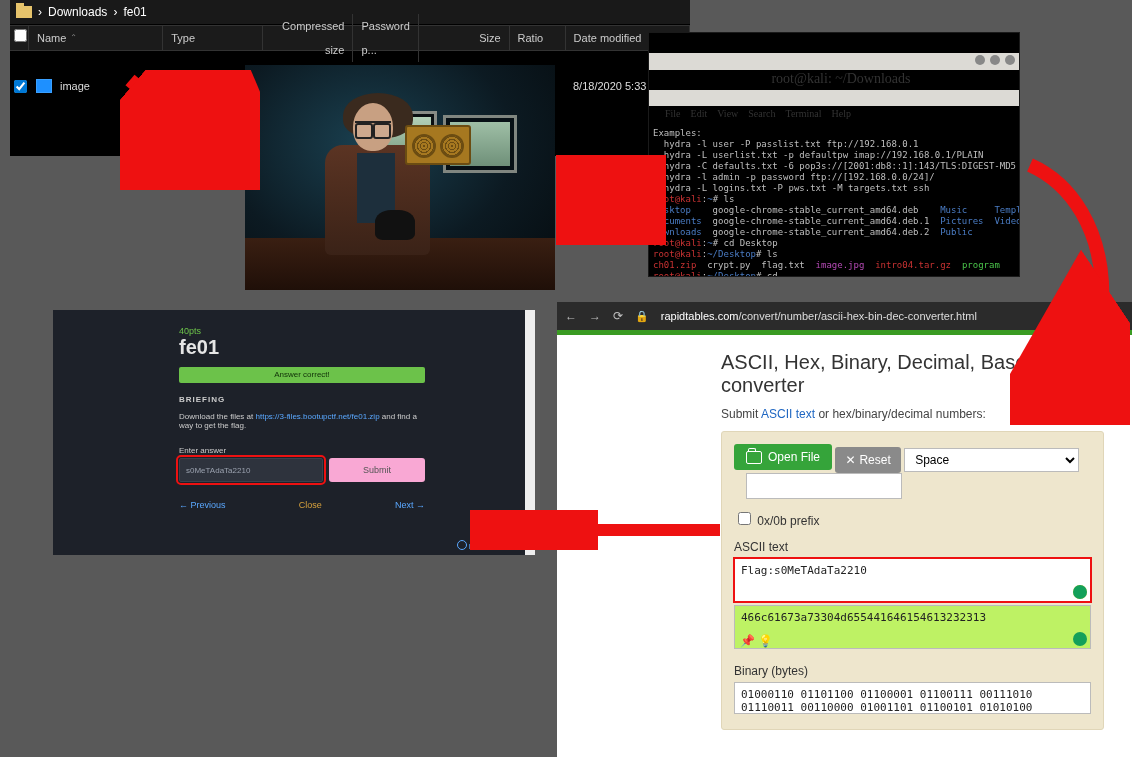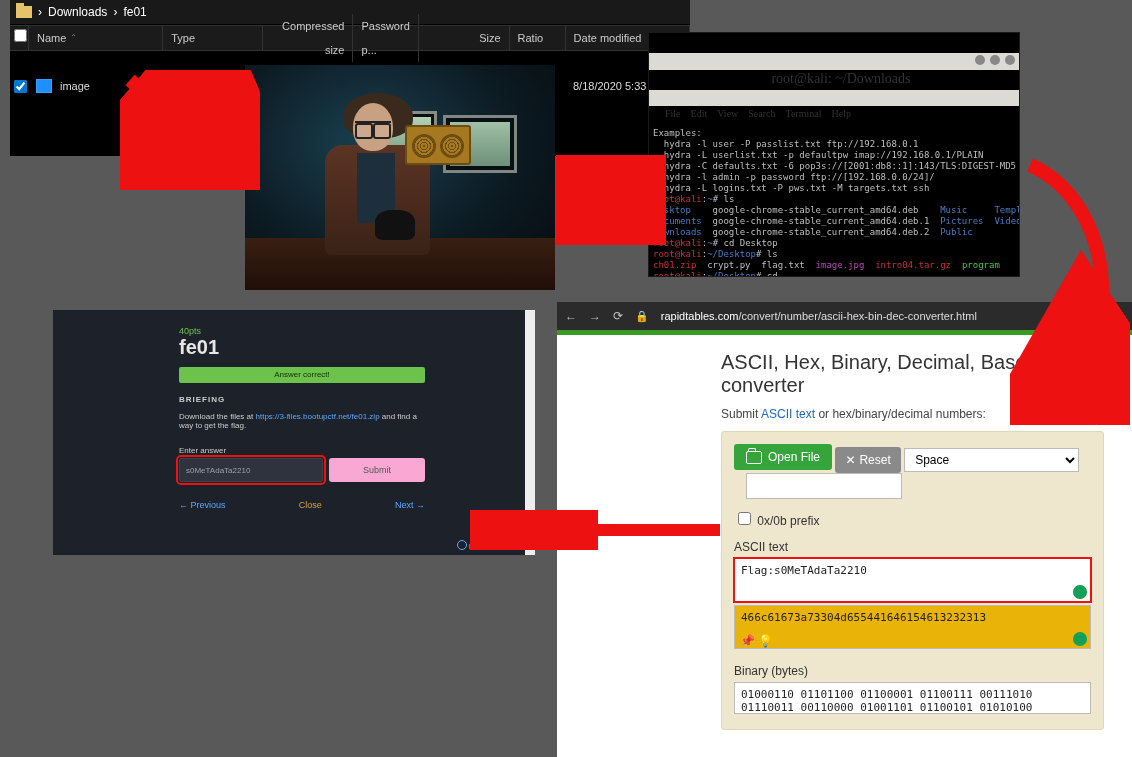--- a/index.html
+++ b/index.html
@@ -174,21 +174,21 @@
   .btn-open{background:#35a43a;color:#fff;border:none;border-radius:3px;height:26px;padding:0 12px;font-size:12px;display:inline-flex;align-items:center;gap:6px}
   .btn-open .fico{width:14px;height:11px;border:1.5px solid #fff;border-radius:2px;position:relative}
   .btn-open .fico::before{content:"";position:absolute;top:-4px;left:1px;width:6px;height:3px;border:1.5px solid #fff;border-bottom:none;border-radius:2px 2px 0 0}
   .btn-reset{background:#8a8a8a;color:#fff;border:none;border-radius:3px;height:26px;padding:0 10px;font-size:12px;display:inline-flex;align-items:center;gap:4px}
   .lbl{font-size:12px;color:#333;margin:12px 0 4px;display:block}
   .sel{width:175px;height:24px;background:#fff;border:1px solid #bbb;font-size:12px;padding:0 6px}
   .side-input{width:150px;height:22px;background:#fff;border:1px solid #bbb;margin-left:12px;vertical-align:top}
   .chkrow{margin-top:10px;font-size:12px;color:#333}
   .ta{width:100%;box-sizing:border-box;background:#fff;border:1px solid #bbb;font-family:Consolas,monospace;font-size:11px;padding:5px 6px;resize:none;color:#222}
   .ascii-ta{height:44px}
-  .hex-ta{height:44px;background:#eab308}
+  .hex-ta{height:44px;background:#bef264}
   .bin-ta{height:32px}
   .hl-red2{outline:2px solid #e11;outline-offset:-1px}
   .ta-icons{position:relative;height:0}
   .ta-icons .ic{position:absolute;right:4px;width:14px;height:14px;border-radius:50%;}
   .ic-g{background:#13a05a;bottom:6px}
   .ic-y{background:#ffd23f;bottom:6px;right:22px}
   .hex-icons .ic-g{bottom:6px}
   .hex-icons2{position:relative;height:0}
   .hex-icons2 span{position:absolute;font-size:12px}
   .pin{color:#d34b9e;left:6px;bottom:4px}

